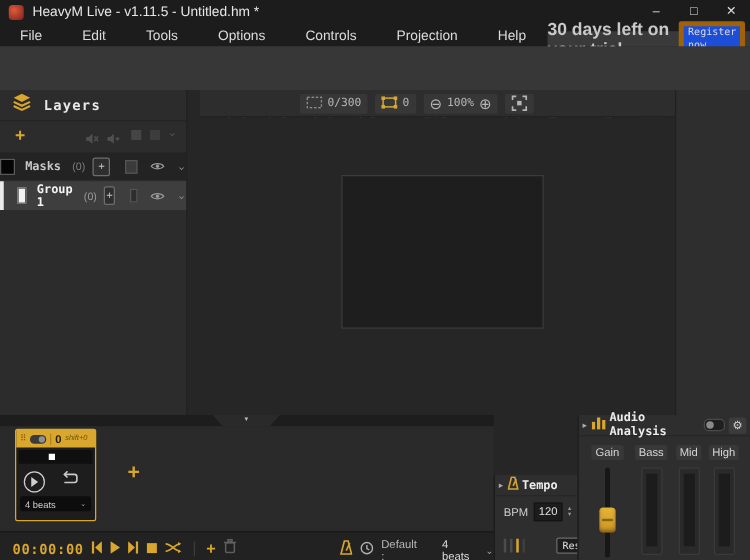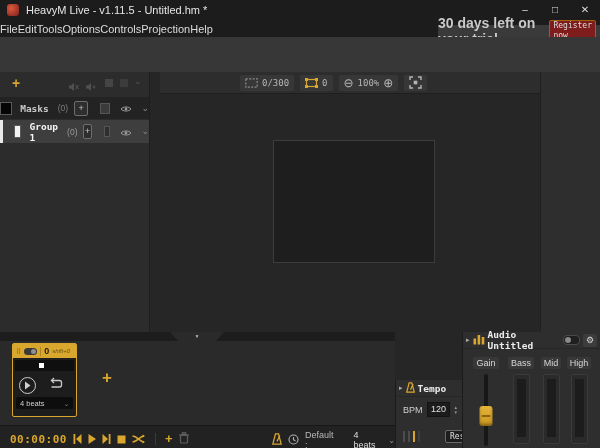--- a/index.html
+++ b/index.html
@@ -7,24 +7,24 @@
        font-family:"Liberation Sans",sans-serif;color:#ddd;-webkit-font-smoothing:antialiased;}
   .abs{position:absolute;}
   .row{display:flex;align-items:center;}
   .mono{font-family:"DejaVu Sans Mono",monospace;}
   .titlebar{left:0;top:0;width:600px;height:20px;background:#1c1c1c;display:flex;align-items:center;}
   .appicon{width:12px;height:12px;margin-left:7px;border-radius:3px;
            background:radial-gradient(circle at 35% 35%, #e05a3a, #7a1f1f);}
   .wintitle{margin-left:7px;font-size:11px;color:#e6e6e6;}
   .winctl{width:30px;height:20px;line-height:20px;text-align:center;font-size:10px;color:#dcdcdc;}
   .menubar{left:0;top:20px;width:600px;height:17px;background:#1c1c1c;display:flex;align-items:center;font-size:11px;color:#dcdcdc;}
-  .menuitem{padding:0 0;}
+  .menuitem{padding:0 16px;}
   .trialstrip{left:438px;top:25px;width:162px;height:12px;background:#3a3a3a;display:flex;align-items:center;justify-content:flex-end;gap:5px;padding-right:4px;box-sizing:border-box;}
   .trialtext{font-size:14px;color:#c9c9c9;font-weight:bold;}
-  .regbtn{font-size:8px;background:#7f1d1d;border:1px solid #a16207;border-radius:2px;padding:0 3px;color:#dedede;line-height:10px;}
+  .regbtn{font-size:8px;background:#1d4ed8;border:4px solid #a16207;border-radius:2px;padding:0 3px;color:#dedede;line-height:10px;}
   .toolbar{left:0;top:37px;width:600px;height:35px;background:#373737;}
   .tsep{width:1px;height:22px;background:#4a4a4a;}
   .canvastb{left:160px;top:72px;width:390px;height:22px;background:#2d2d2d;border-bottom:1px solid #1f1f1f;box-sizing:border-box;display:flex;align-items:center;}
   .ctgroup{display:flex;align-items:center;gap:4px;background:#373737;border-radius:2px;height:16px;padding:0 5px;margin-right:6px;}
   .ctval{font-size:9px;color:#b5b5b5;}
   .leftpanel{left:0;top:72px;width:150px;height:260px;background:#2c2c2c;border-right:1px solid #1e1e1e;box-sizing:border-box;}
   .lp-header{height:24px;display:flex;align-items:center;padding-left:10px;gap:10px;border-bottom:1px solid #242424;}
   .lp-title{font-size:11px;font-weight:bold;color:#e8e8e8;letter-spacing:1px;}
   .lp-actions{position:relative;height:22px;}
   .layerrow{position:relative;display:flex;align-items:center;height:22px;background:#232323;margin-top:3px;box-sizing:border-box;}
@@ -270,20 +270,30 @@
           <path d="M1 4 V1 h3"></path>
           <path d="M9 1 h3 v3"></path>
           <path d="M12 9 v3 h-3"></path>
           <path d="M4 12 H1 V9"></path>
           <rect x="4.7" y="4.7" width="3.6" height="3.6" fill="#b5b5b5" stroke="none"></rect>
         </svg>
     </div>
   </div>
 
   <div class="leftpanel abs">
+    <div class="lp-header">
+      <span>
+        <svg width="15" height="15" viewBox="0 0 16 16">
+            <path d="M8 1 L15 4.5 8 8 1 4.5 Z" fill="#d9a62e"></path>
+            <path d="M1 8 8 11.3 15 8" fill="none" stroke="#d9a62e" stroke-width="1.8"></path>
+            <path d="M1 11.5 8 14.8 15 11.5" fill="none" stroke="#d9a62e" stroke-width="1.8"></path>
+          </svg>
+      </span>
+      <span class="lp-title mono">Layers</span>
+    </div>
     <div class="lp-actions">
       <span class="abs" style="left:12px;top:3px;font-size:14px;font-weight:bold;color:#d9a62e;">+</span>
       <span class="abs" style="left:68px;top:6px">
         <svg width="11" height="10" viewBox="0 0 11 10">
             <path d="M1 3.5 h2 L6 1 v8 L3 6.5 H1 Z" fill="#505050"></path>
             <path d="M7.5 3 l3 4 M10.5 3 l-3 4" stroke="#505050" stroke-width="1.1"></path>
           </svg>
       </span>
       <span class="abs" style="left:85px;top:6px">
         <svg width="11" height="10" viewBox="0 0 11 10">
@@ -470,21 +480,21 @@
   <div class="audiopanel abs">
     <div class="panelhead">
       <span class="panelarrow">▸</span>
       <span>
         <svg width="12" height="11" viewBox="0 0 12 11" fill="#d9a62e">
             <rect x="0.5" y="4.5" width="2.6" height="6"></rect>
             <rect x="4.6" y="1" width="2.6" height="9.5"></rect>
             <rect x="8.7" y="3" width="2.6" height="7.5"></rect>
           </svg>
       </span>
-      <span class="paneltitle mono" style="flex:1;">Audio Untitled</span>
+      <span class="paneltitle mono" style="flex:1;">Audio Analysis</span>
       <span class="toggle" style="width:15px;height:8px;background:#1f1f1f;border:1px solid #4a4a4a;">
           <span class="knob left" style="width:6px;height:6px;background:#8a8a8a;"></span>
         </span>
       <span class="gearbtn">⚙</span>
     </div>
   </div>
   <div class="audiocol" style="left:471px;">
     <span class="audiolabel">Gain</span>
     <div class="gaintrack"></div>
     <div class="fader"></div>

